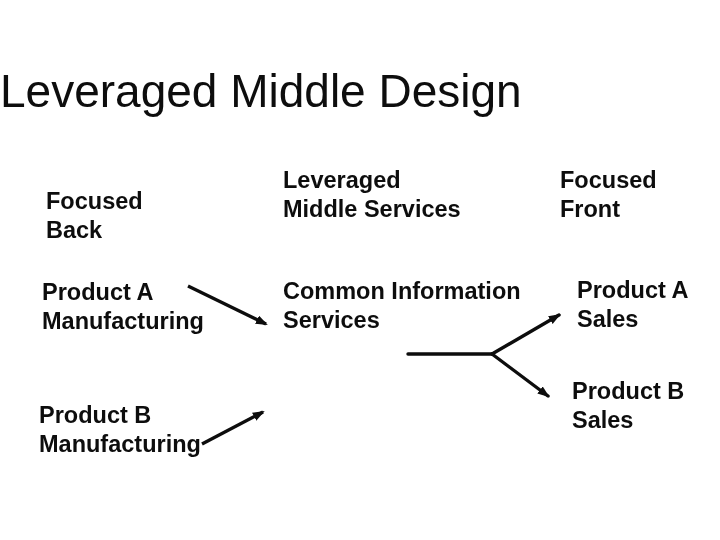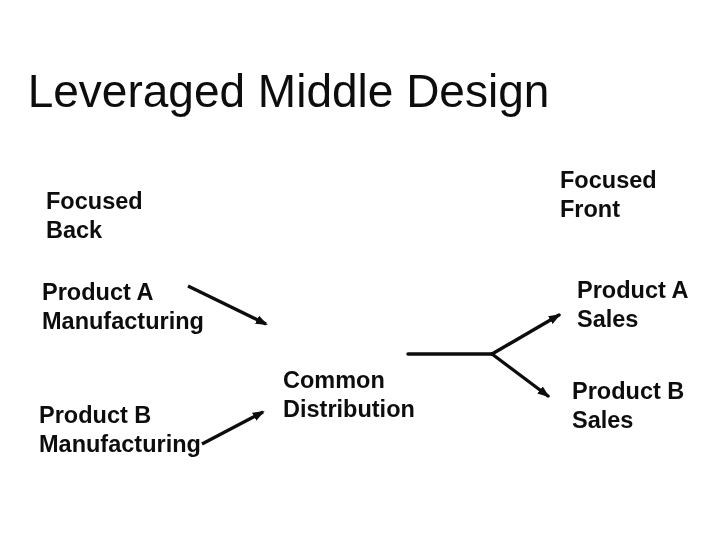--- a/index.html
+++ b/index.html
@@ -14,21 +14,20 @@
     background: #ffffff;
     overflow: hidden;
     font-family: "Liberation Sans", "DejaVu Sans", sans-serif;
     color: #0d0d0d;
   }
   .title {
     position: absolute;
     left: 0;
     top: 65px;
     width: 577px;
-    text-align: center;
     font-size: 46px;
     line-height: 1.15;
     font-weight: 400;
     white-space: pre-line;
   }
   .label {
     position: absolute;
     font-size: 23.5px;
     line-height: 29px;
     white-space: pre-line;
@@ -63,30 +62,32 @@
 </style>
 </head>
 <body>
 
 <div class="slide">
 
   <div class="title">Leveraged Middle Design</div>
 
   <div class="label bold pos-header-back">Focused
 Back</div>
+  <div class="label bold pos-header-middle">Leveraged
+Middle Services</div>
   <div class="label bold pos-header-front">Focused
 Front</div>
 
   <div class="label pos-back-0">Product A
 Manufacturing</div>
   <div class="label pos-back-1">Product B
 Manufacturing</div>
 
-  <div class="label pos-middle-1">Common
-Distribution</div>
+  <div class="label pos-middle-0">Common Information
+Services</div>
 
   <div class="label pos-front-0">Product A
 Sales</div>
   <div class="label pos-front-1">Product B
 Sales</div>
 
   <svg class="arrows" viewBox="0 0 720 540">
     <defs>
       <marker id="arrowhead" markerUnits="userSpaceOnUse" markerWidth="13" markerHeight="10" refX="10" refY="4.5" orient="auto">
         <path d="M0,0 L12,4.5 L0,9 Z" fill="#0d0d0d"></path>

